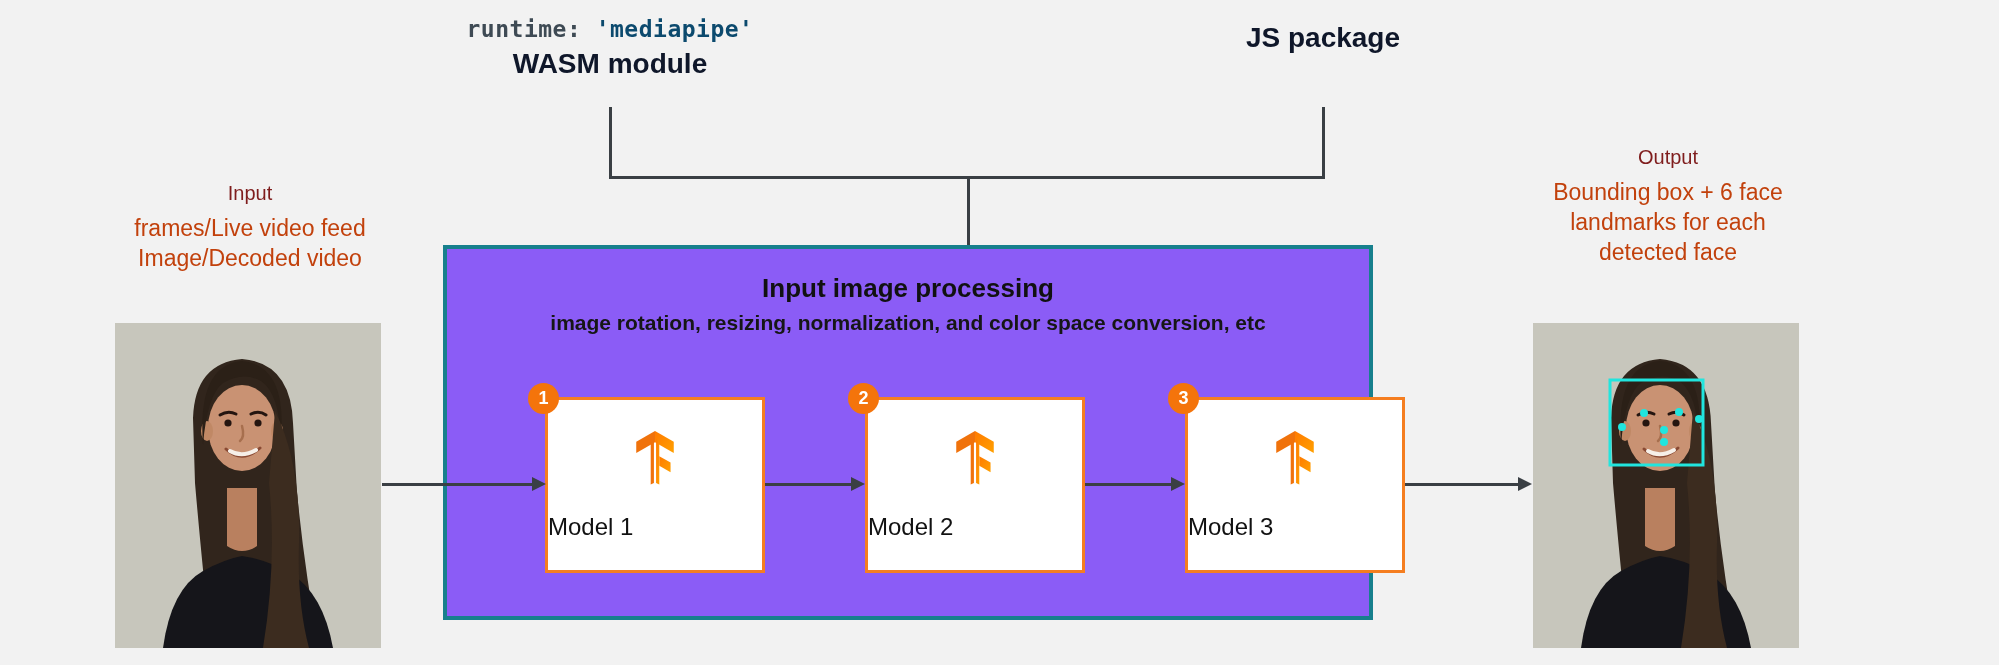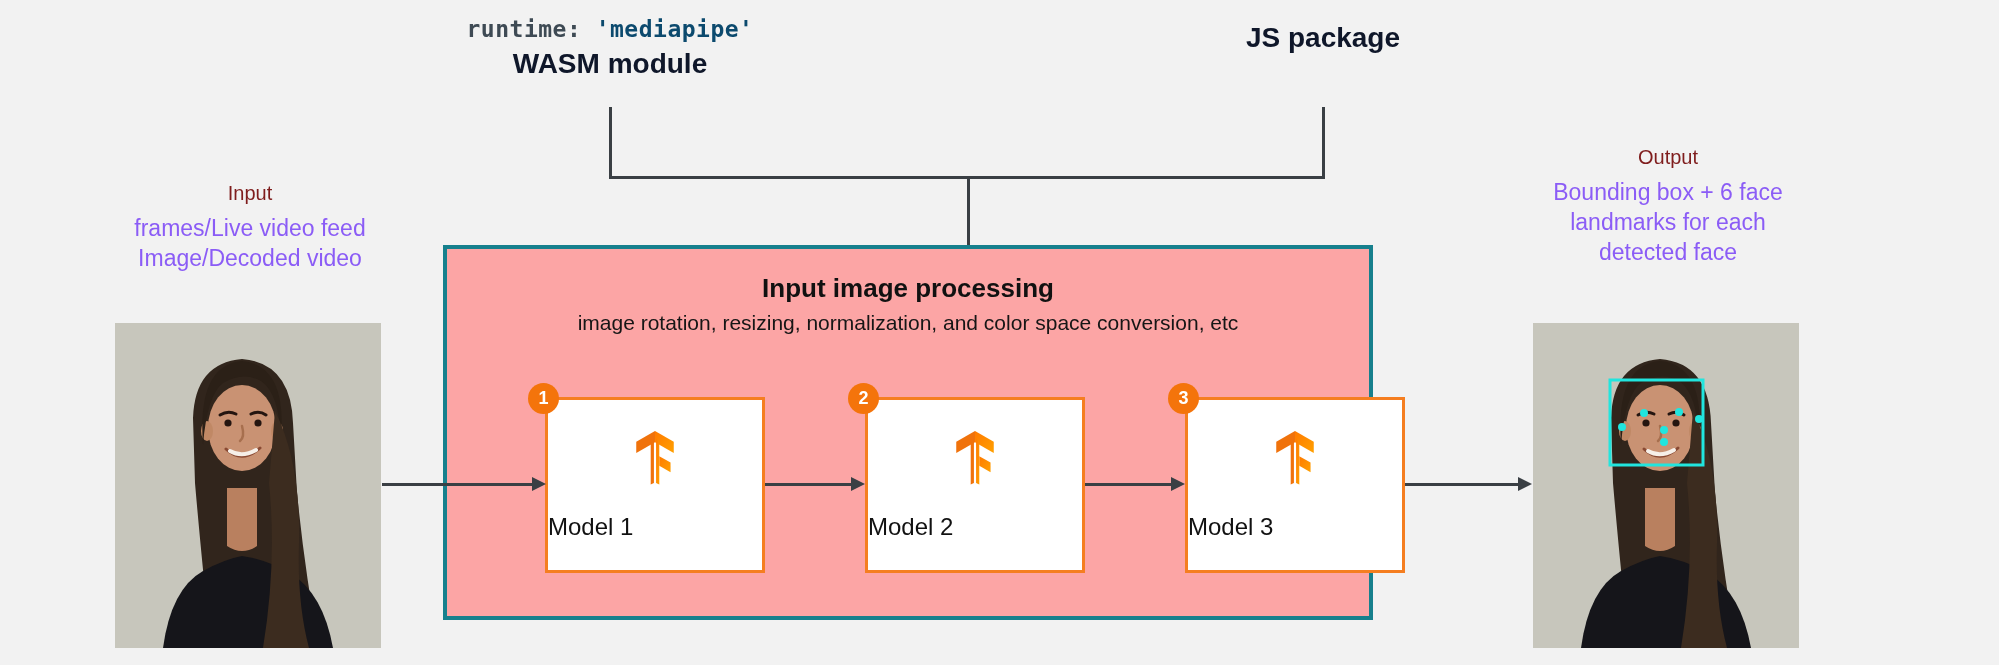--- a/index.html
+++ b/index.html
@@ -26,36 +26,36 @@
   #drop-left{left:609px;top:107px;width:3px;height:69px;}
   #drop-right{left:1322px;top:107px;width:3px;height:69px;}
   #hline{left:609px;top:176px;width:716px;height:3px;}
   #drop-center{left:967px;top:179px;width:3px;height:66px;}
 
   
   .io-block{position:absolute;width:320px;text-align:center;}
   #input-block{left:90px;top:182px;}
   #output-block{left:1508px;top:146px;}
   .io-title{font-size:20px;font-weight:normal;color:#7f1d1d;margin-bottom:8px;}
-  .io-line{font-size:23px;line-height:30px;color:#8b5cf6;}
+  .io-line{font-size:23px;line-height:30px;color:#c2410c;}
 
   
   .photo{position:absolute;width:266px;height:325px;}
   #photo-in{left:115px;top:323px;}
   #photo-out{left:1533px;top:323px;}
 
   
   .proc-box{
     position:absolute;left:443px;top:245px;width:930px;height:375px;
-    background:#fca5a5;border:4px solid #17808D;box-sizing:border-box;
+    background:#8b5cf6;border:4px solid #17808D;box-sizing:border-box;
   }
   .proc-title{position:absolute;left:0;top:24px;width:100%;text-align:center;
     font-size:26px;font-weight:bold;color:#111;}
   .proc-subtitle{position:absolute;left:0;top:62px;width:100%;text-align:center;
-    font-size:21px;color:#161616;}
+    font-size:21px;color:#161616;font-weight:bold;}
 
   .model-box{
     position:absolute;top:148px;width:220px;height:176px;
     background:#FFFFFF;border:3px solid #F57E20;box-sizing:border-box;
   }
   #model-0{left:98px;} #model-1{left:418px;} #model-2{left:738px;}
   .model-badge{
     position:absolute;left:-20px;top:-17px;width:31px;height:31px;border-radius:50%;
     background:#F4740B;color:#fff;font-size:18px;font-weight:bold;
     display:flex;align-items:center;justify-content:center;

